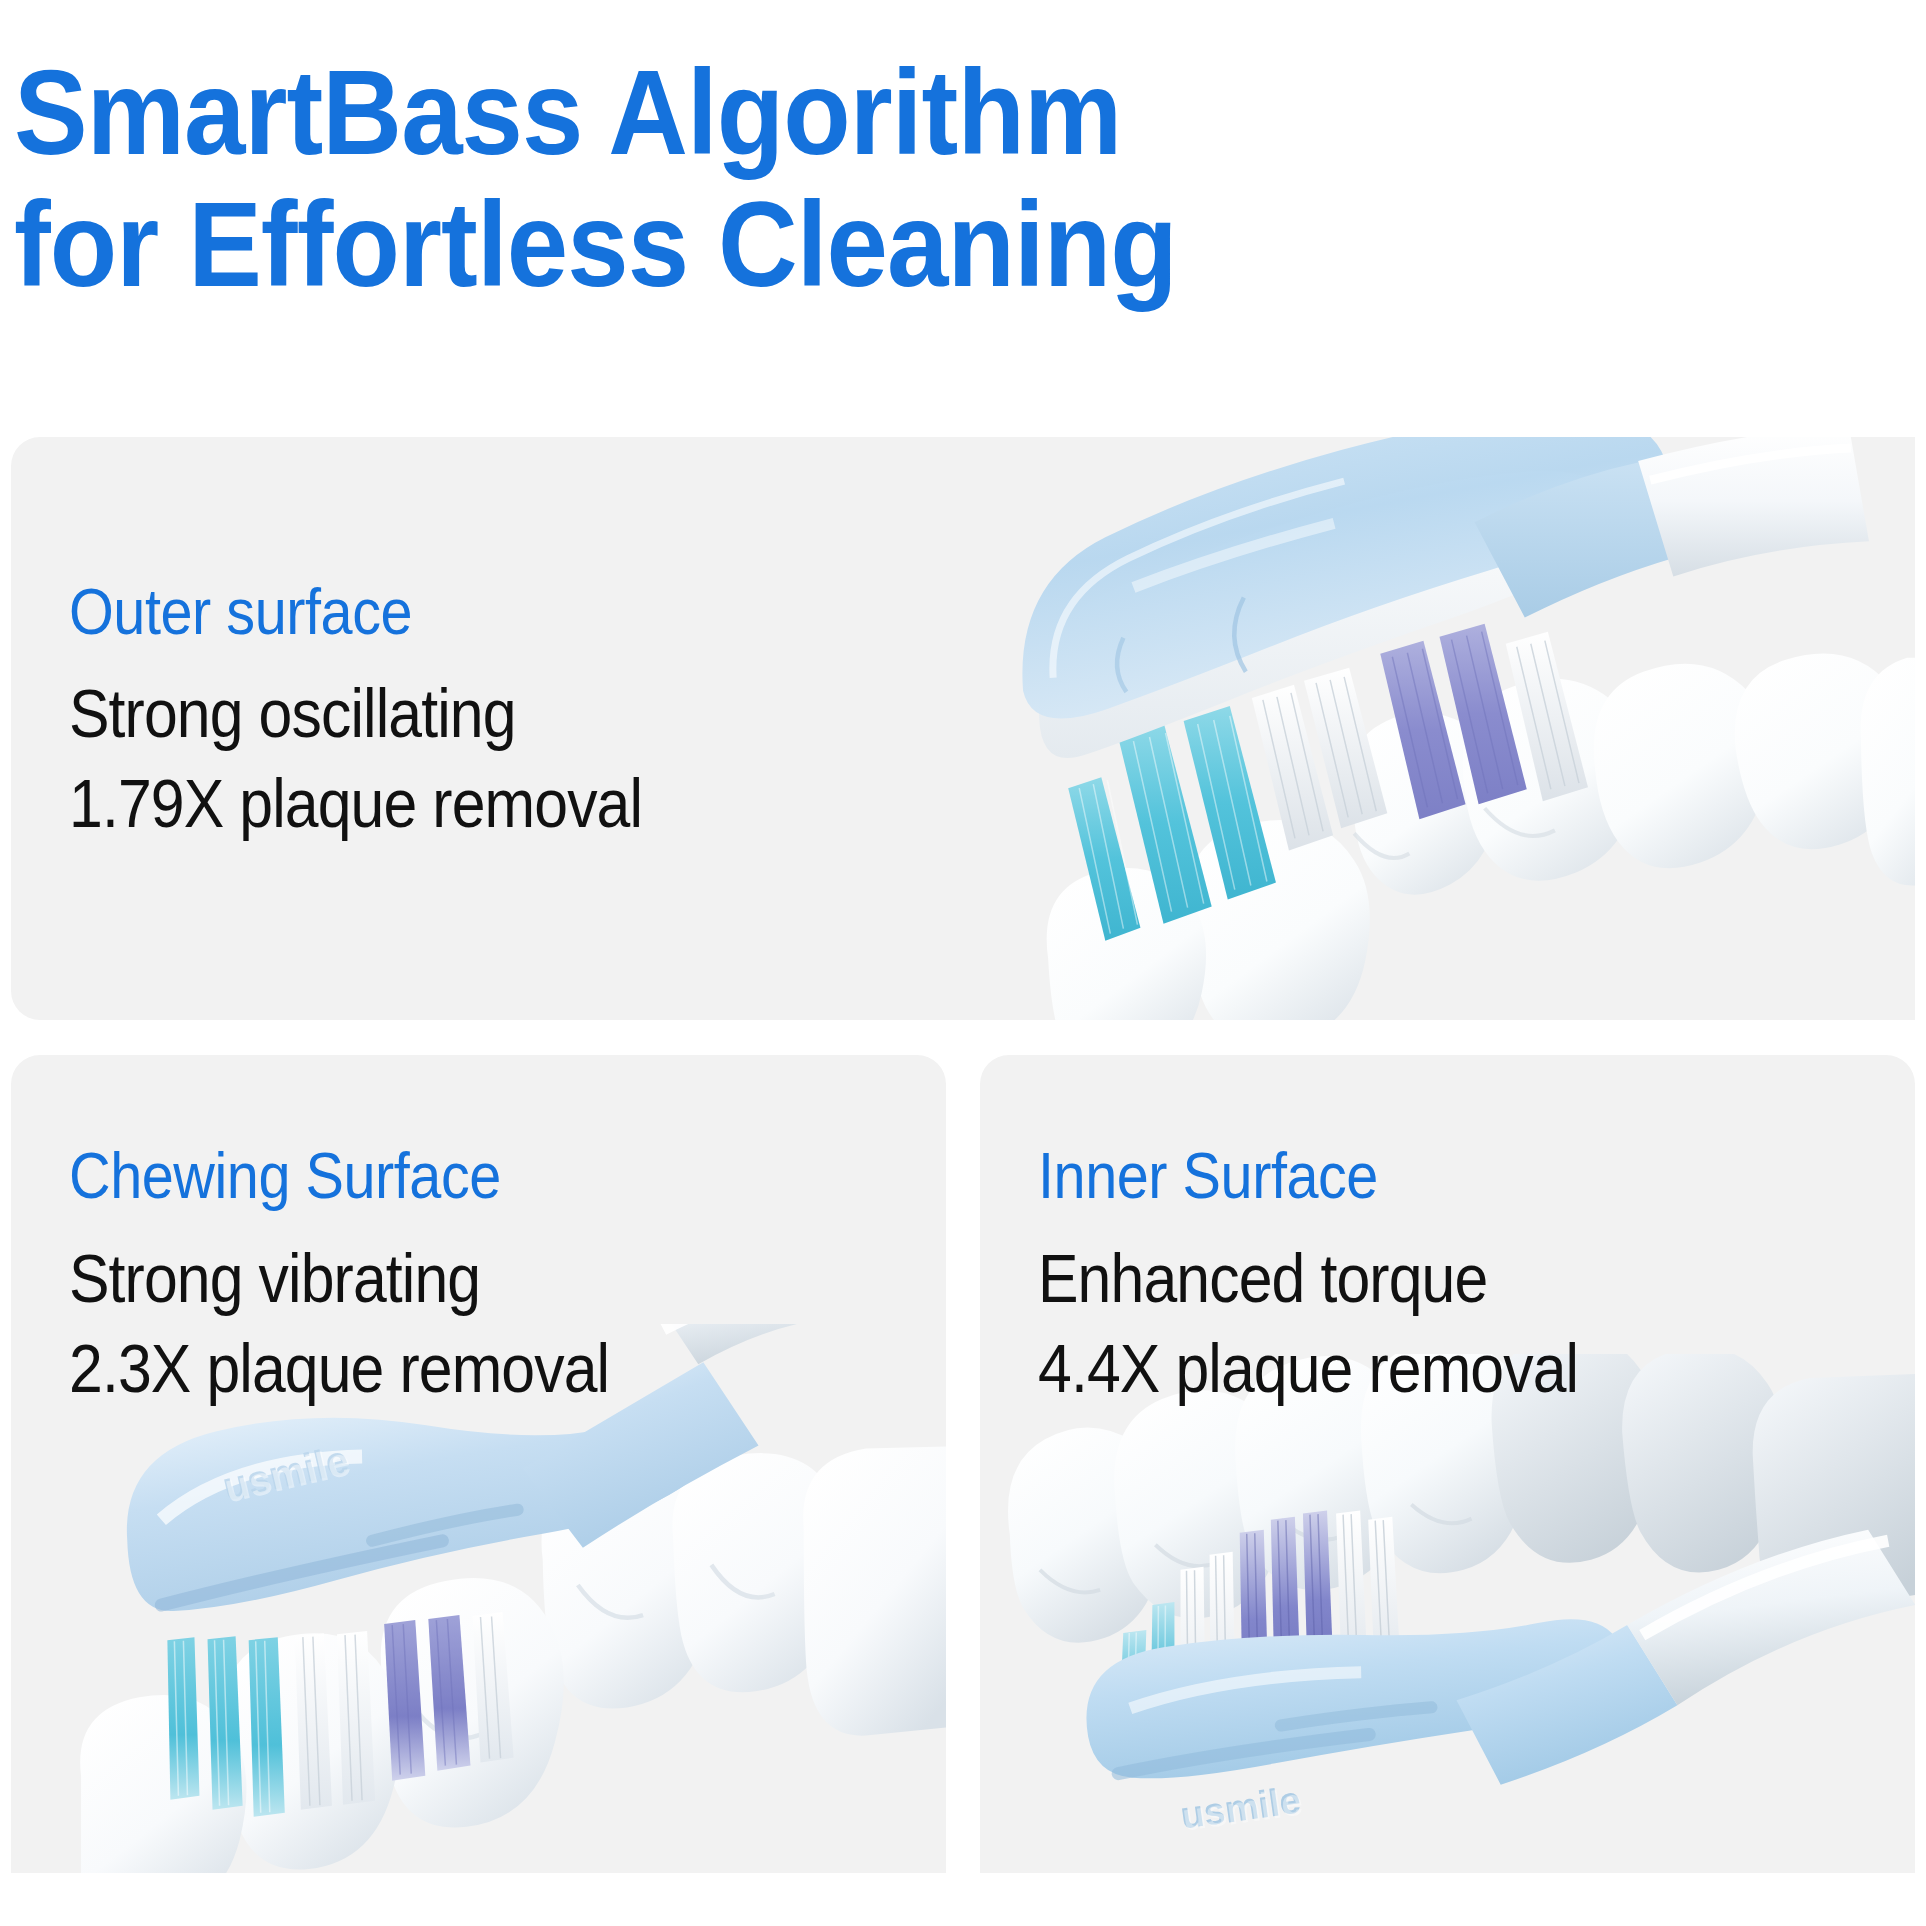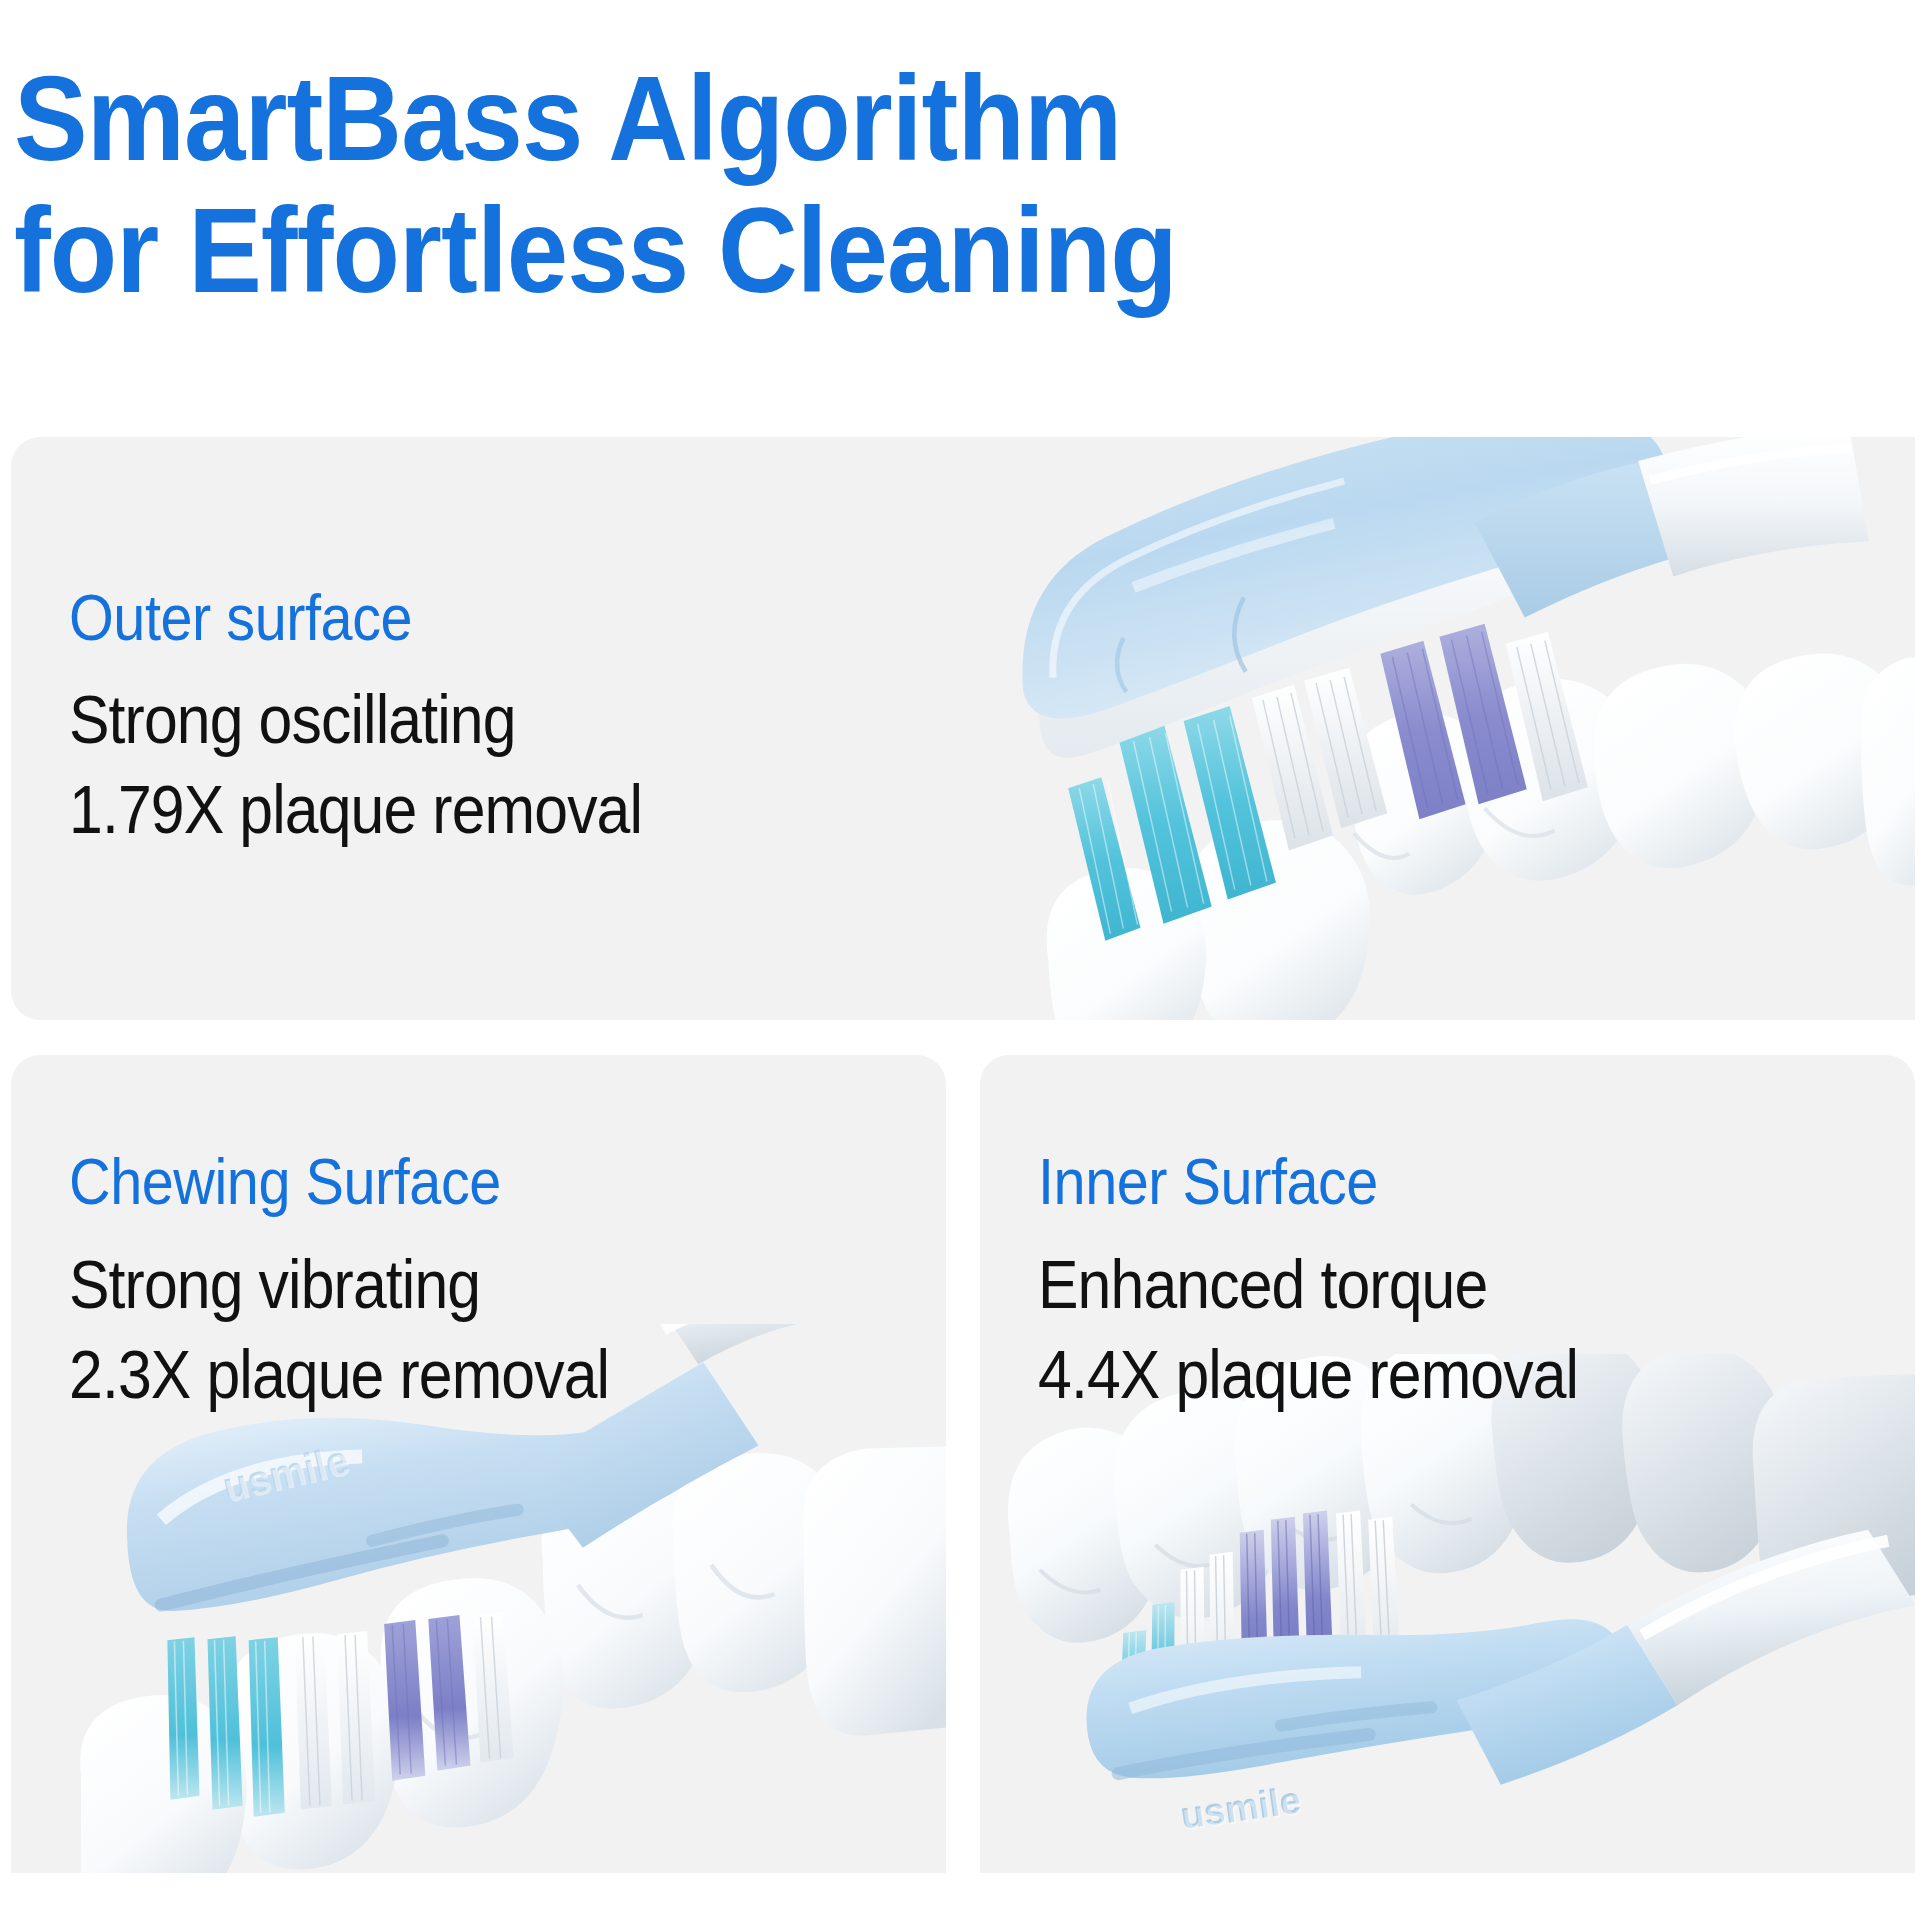--- a/index.html
+++ b/index.html
@@ -56,21 +56,21 @@
     line-height:1.30;
     font-weight:400;
     letter-spacing:-1px;
     transform:scaleX(.88);
     transform-origin:left top;
     white-space:pre-line;
     z-index:5;
   }
 
   
-  .txt-layer{position:absolute;left:0;top:8px;width:1926px;height:1776px;pointer-events:none;}
+  .txt-layer{position:absolute;left:0;top:2px;width:1926px;height:1776px;pointer-events:none;}
   .txt-layer > *{pointer-events:auto;}
 
   
   .scene{position:absolute;overflow:hidden;}
   #scene-outer{ left:973px; top:437px;  width:942px; height:583px; }
   #scene-chew { left:11px;   top:1324px; width:935px; height:549px; }
   #scene-inner{ left:980px; top:1354px; width:935px; height:519px; }
 
   .scene svg{display:block;width:100%;height:100%;}
 </style>

